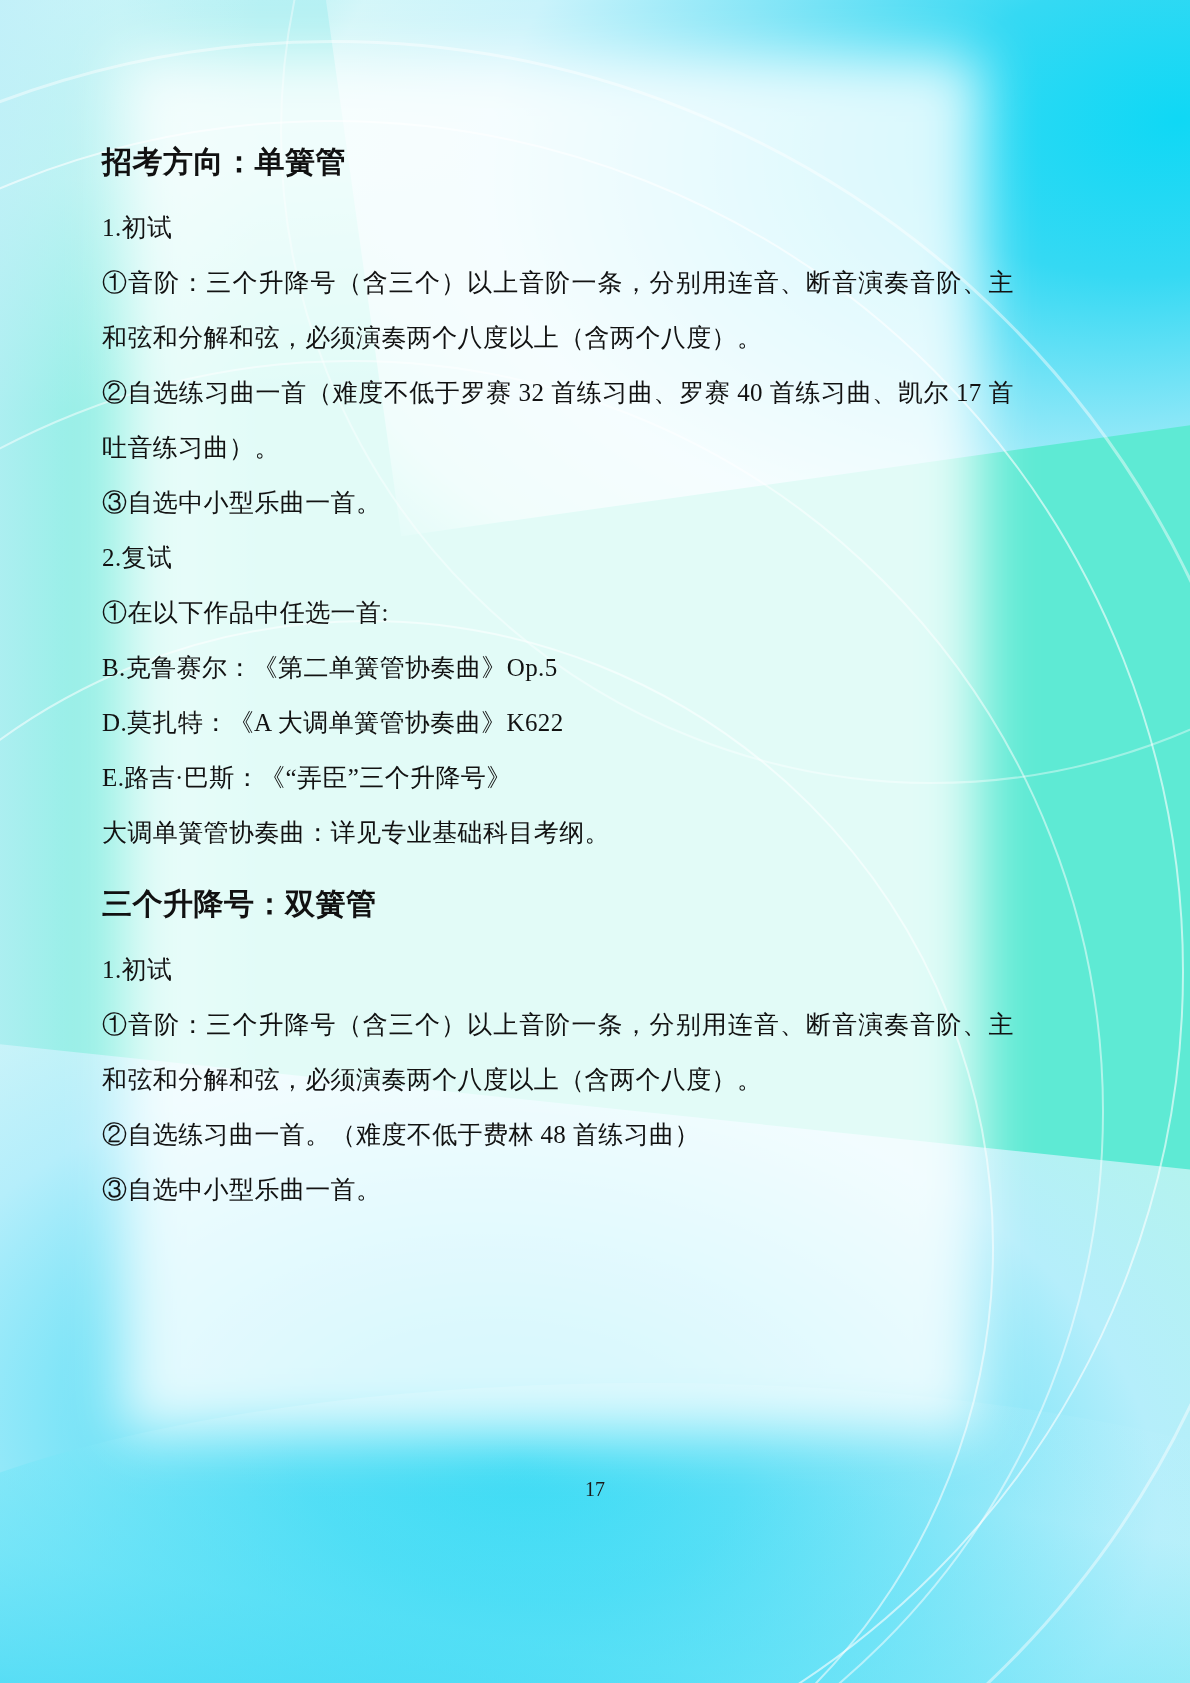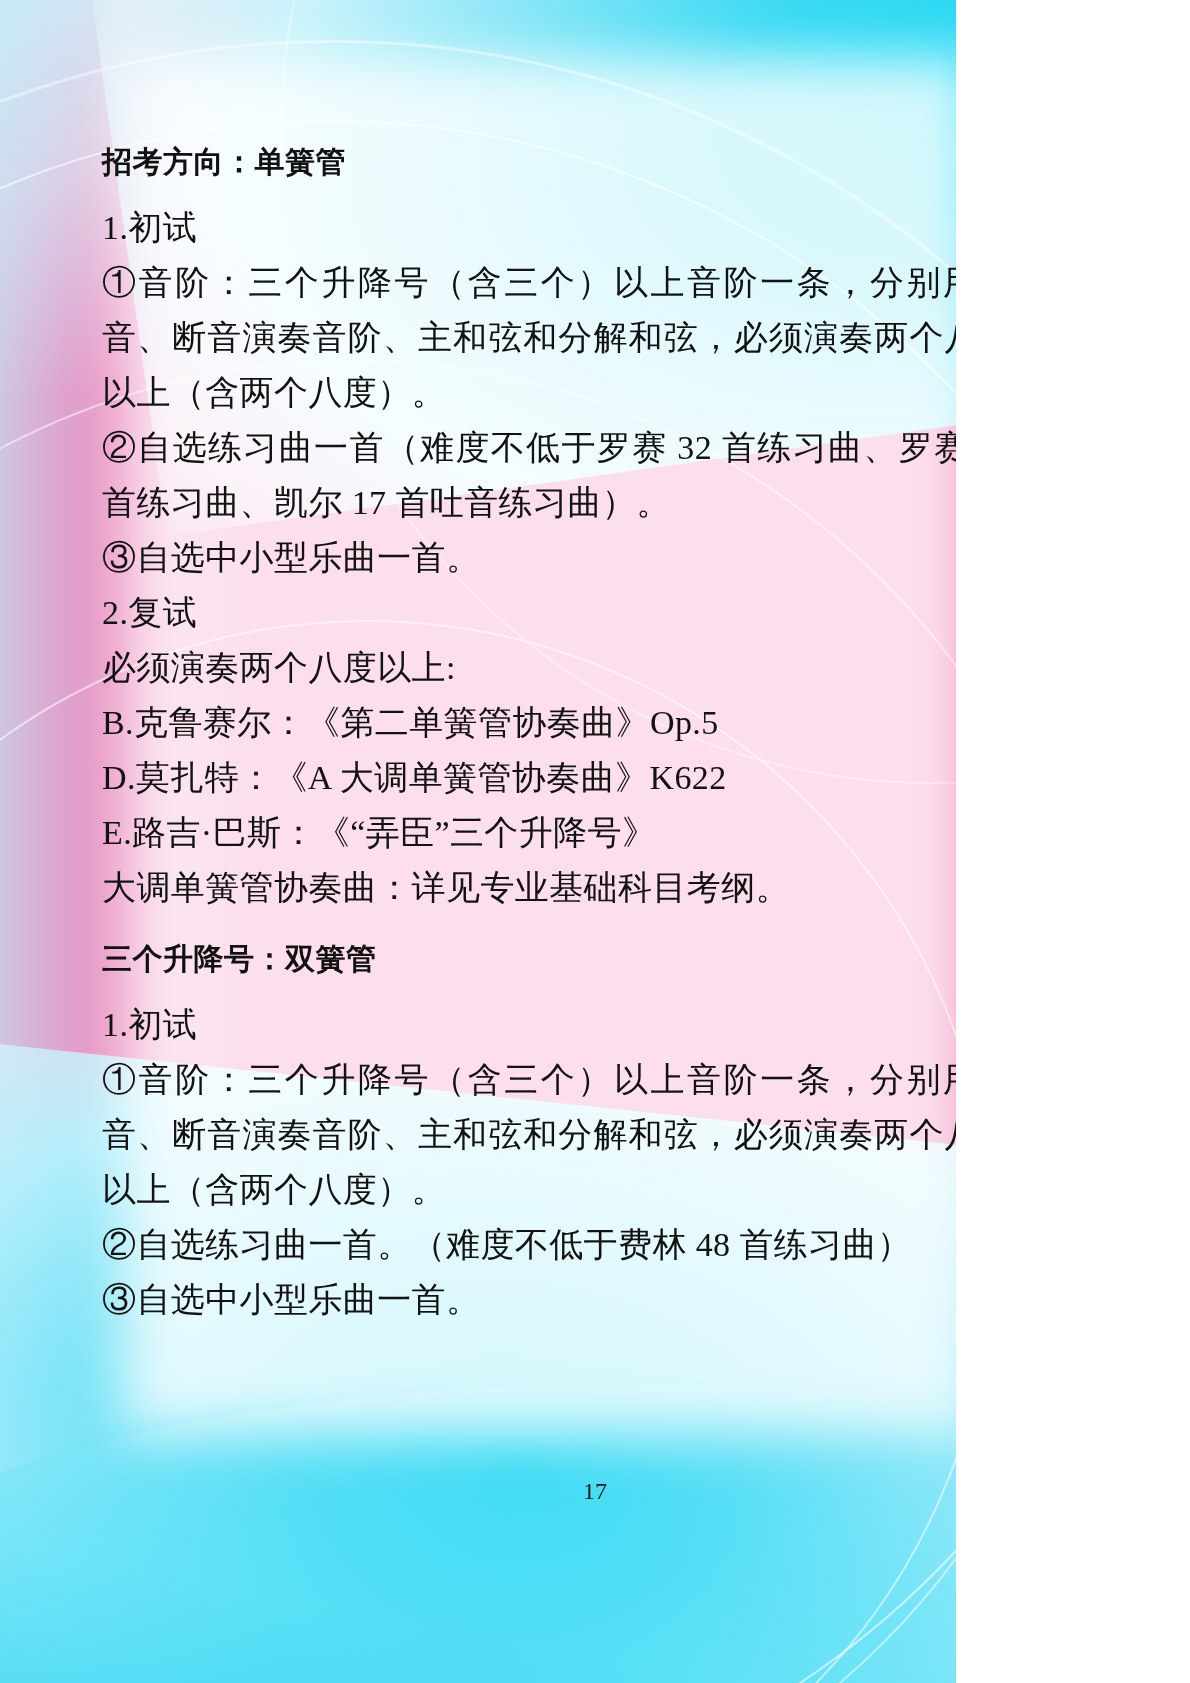--- a/index.html
+++ b/index.html
@@ -9,24 +9,24 @@
   body {
     width: 1190px;
     height: 1683px;
     font-family: "Liberation Serif", "DejaVu Serif", serif;
     background: #ffffff;
     overflow: hidden;
   }
 
   .page {
     position: relative;
-    width: 956px;
+    width: 1190px;
     height: 1683px;
     overflow: hidden;
-    background: #ec4899;
+    background: #5eead4;
     text-decoration: underline;
   }
 
   
   .bg-layer {
     position: absolute;
     inset: 0;
     pointer-events: none;
   }
 
@@ -138,40 +138,40 @@
     font-family: "DejaVu Serif", "Liberation Serif", serif;
     font-weight: bold;
     font-size: 30px;
     line-height: 56px;
     color: #111111;
     letter-spacing: 0.5px;
     margin: 6px 0 10px 0;
   }
 
   .para {
-    font-size: 34px;
+    font-size: 25px;
     line-height: 55px;
     color: #121212;
     letter-spacing: 0.4px;
     text-align: justify;
     text-justify: inter-ideograph;
     margin: 0;
   }
 
   .gap-before {
     margin-top: 16px;
   }
 
   .page-number {
     position: absolute;
     left: 0;
     right: 0;
     top: 1478px;
     text-align: center;
-    font-size: 24px;
+    font-size: 20px;
     color: #1a1a1a;
     font-family: "Liberation Serif", serif;
   }
 </style>
 </head>
 <body>
 
 <div class="page">
 
   <div class="bg-layer">
@@ -198,21 +198,21 @@
       <p class="para">1.初试</p>
 
       <p class="para">①音阶：三个升降号（含三个）以上音阶一条，分别用连音、断音演奏音阶、主和弦和分解和弦，必须演奏两个八度以上（含两个八度）。</p>
 
       <p class="para">②自选练习曲一首（难度不低于罗赛 32 首练习曲、罗赛 40 首练习曲、凯尔 17 首吐音练习曲）。</p>
 
       <p class="para">③自选中小型乐曲一首。</p>
 
       <p class="para">2.复试</p>
 
-      <p class="para">必须演奏两个八度以上:</p>
+      <p class="para">①在以下作品中任选一首:</p>
 
 
       <p class="para">B.克鲁赛尔：《第二单簧管协奏曲》Op.5</p>
 
 
       <p class="para">D.莫扎特：《A 大调单簧管协奏曲》K622</p>
 
       <p class="para">E.路吉·巴斯：《“弄臣”三个升降号》</p>
 
       <p class="para">大调单簧管协奏曲：详见专业基础科目考纲。</p>

